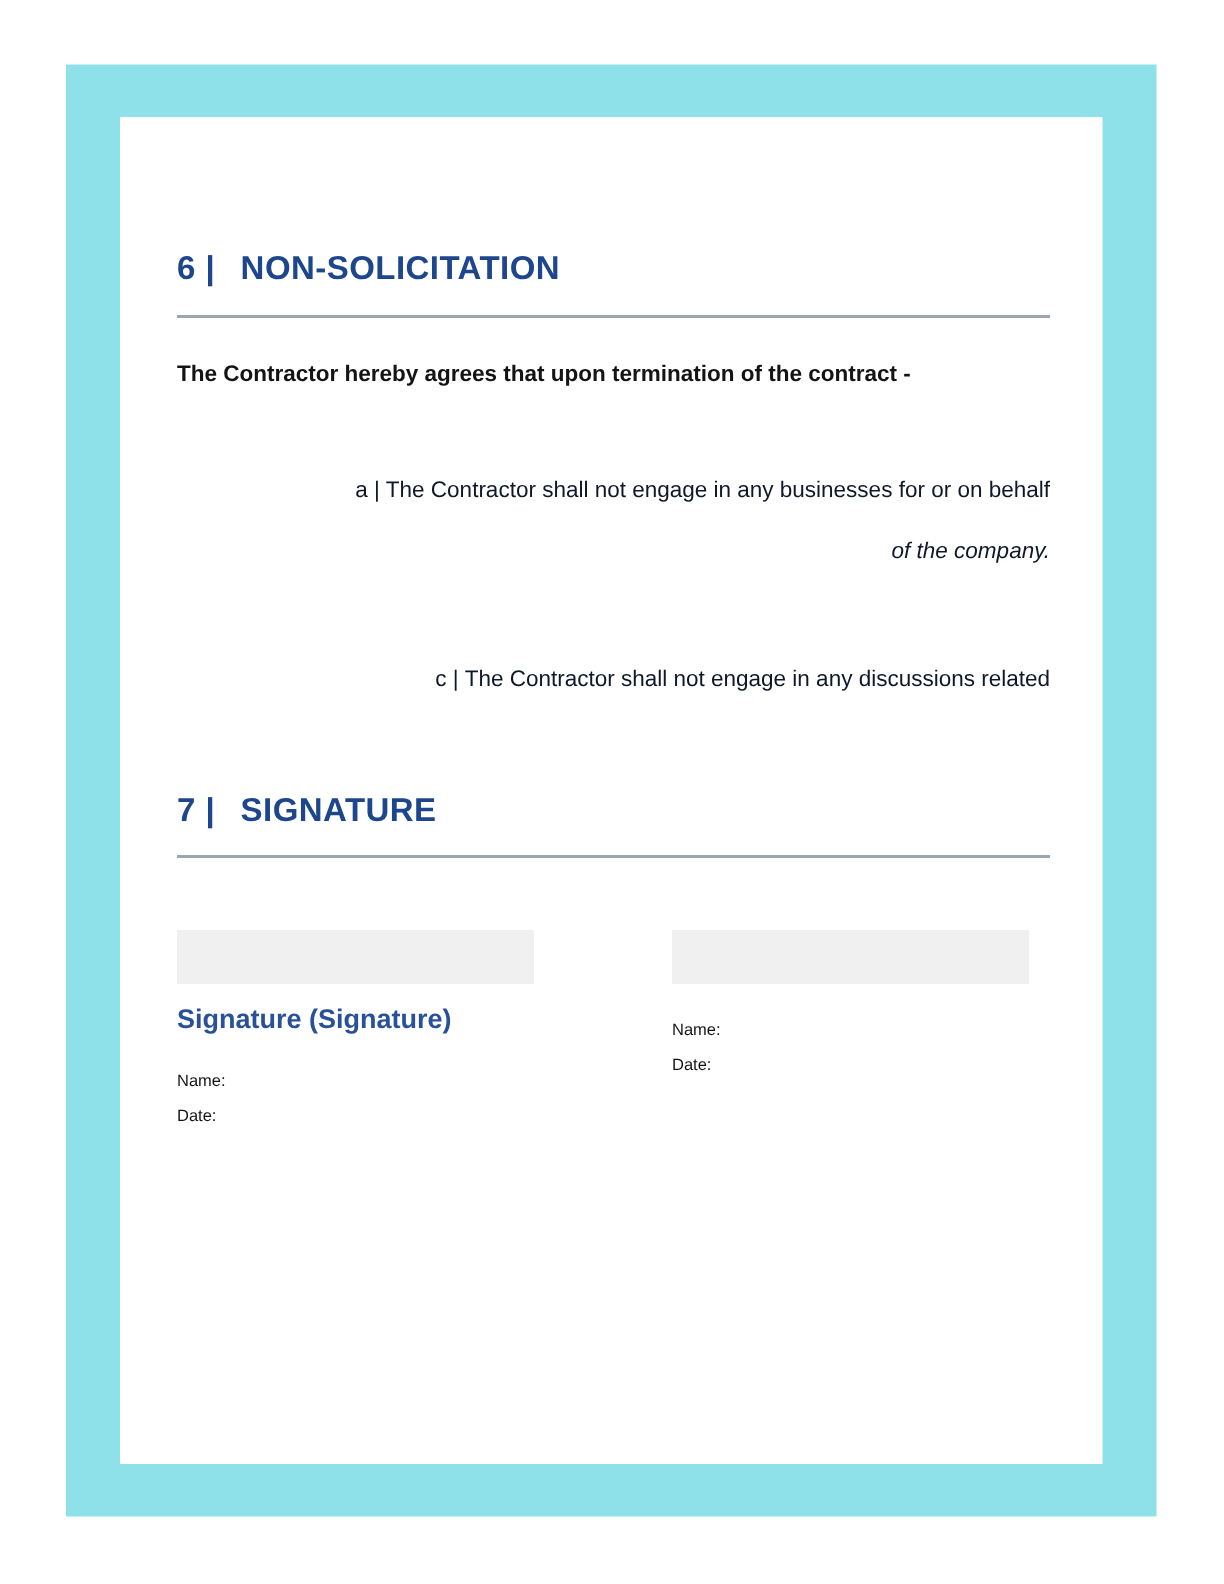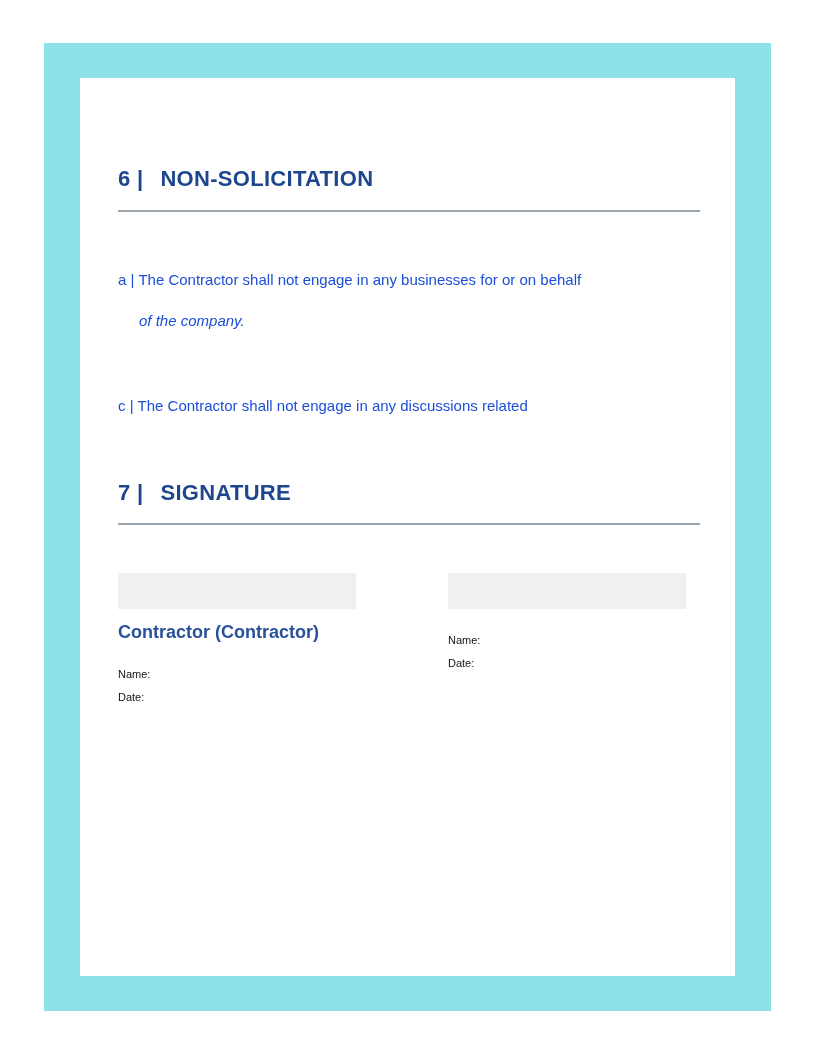--- a/index.html
+++ b/index.html
@@ -58,22 +58,23 @@
     font-size: 15px;
     line-height: 18px;
     font-weight: bold;
     color: #141414;
   }
   .clauses {
     margin-top: 59px;
   }
   .clause {
     font-size: 15px;
-    color: #1d4ed8;
+    color: #0f172a;
     margin-bottom: 67px;
+    text-align: right;
   }
   .clause .line1 {
     line-height: 18px;
   }
   .clause .line1 .clause-label {
     margin-right: 4px;
   }
   .clause .line2 {
     line-height: 18px;
     margin-top: 23px;
@@ -121,20 +122,21 @@
   <div class="page-border">
     <div class="page">
       <div class="content">
 
         <div class="section">
           <div class="section-heading">
             <span class="sec-num">6 |</span>
             <span class="sec-title">NON-SOLICITATION</span>
           </div>
           <div class="rule"></div>
+          <p class="intro">The Contractor hereby agrees that upon termination of the contract -</p>
 
           <div class="clauses">
             <div class="clause">
               <div class="line1">
                 <span class="clause-label">a |</span><span>The Contractor shall not engage in any businesses for or on behalf</span>
               </div>
               <div class="line2">of the company.</div>
             </div>
 
 
@@ -149,21 +151,21 @@
         <div class="section section-7">
           <div class="section-heading">
             <span class="sec-num">7 |</span>
             <span class="sec-title">SIGNATURE</span>
           </div>
           <div class="rule"></div>
 
           <div class="signature-row">
             <div class="signature-block">
               <div class="signature-field"></div>
-              <div class="signature-label">Contractor (Contractor)</div>
+              <div class="signature-label">Signature (Signature)</div>
               <div class="sig-meta">
                 <div>Name:</div>
                 <div>Date:</div>
               </div>
             </div>
 
             <div class="signature-block">
               <div class="signature-field"></div>
               <div class="sig-meta">
                 <div>Name:</div>

